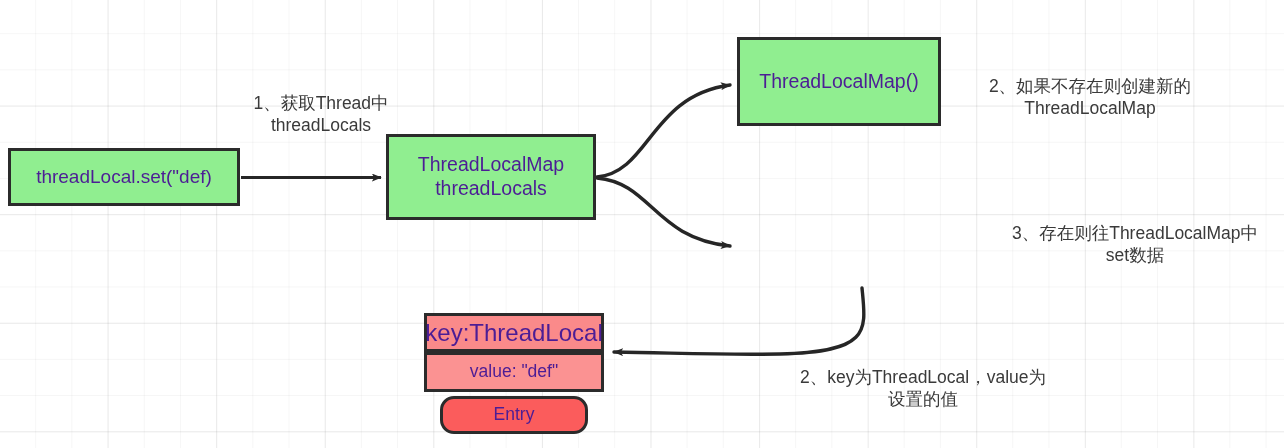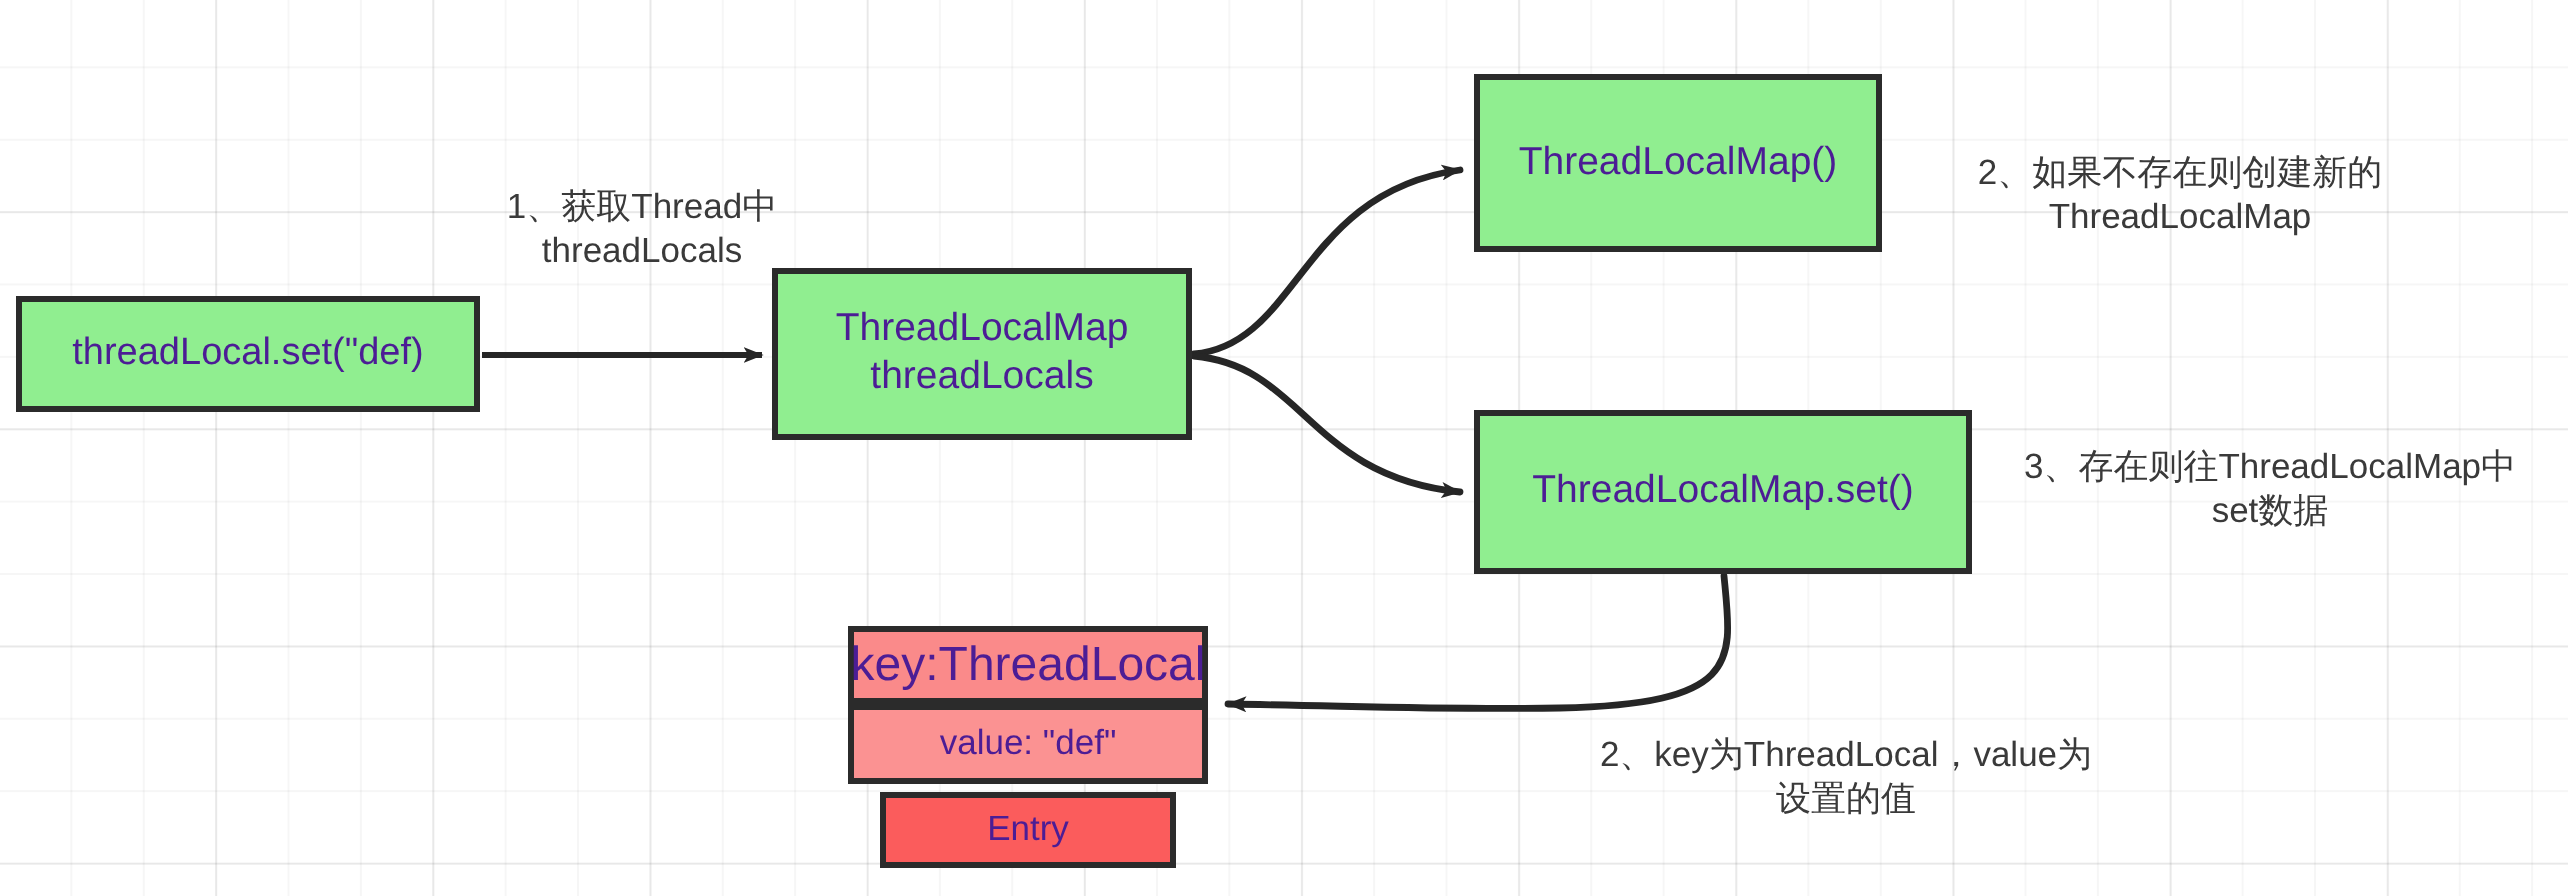--- a/index.html
+++ b/index.html
@@ -45,20 +45,21 @@
     background: #90ee90;
   }
   .pink {
     background: #fa8a8a;
   }
   .pink-lighter {
     background: #fb9292;
   }
   .red {
     background: #fb5c5c;
+    border-radius: 14px;
   }
   .caption {
     position: absolute;
     color: #3a3a3a;
     text-align: center;
     line-height: 1.28;
     white-space: pre-line;
     font-size: 17.5px;
   }
 
@@ -106,21 +107,20 @@
     </g>
   </svg>
 
   <div class="node green" id="node-threadlocal-set">threadLocal.set("def)</div>
 
   <div class="node green" id="node-threadlocals">ThreadLocalMap
 threadLocals</div>
 
   <div class="node green" id="node-map-ctor">ThreadLocalMap()</div>
 
-  <div class="node green" id="node-map-set">ThreadLocalMap.set()</div>
 
   <div class="node pink" id="entry-key">key:ThreadLocal</div>
 
   <div class="node pink-lighter" id="entry-value">value: "def"</div>
 
   <div class="node red" id="entry-label">Entry</div>
 
   <div class="caption" id="caption-1">1、获取Thread中
 threadLocals</div>
 

